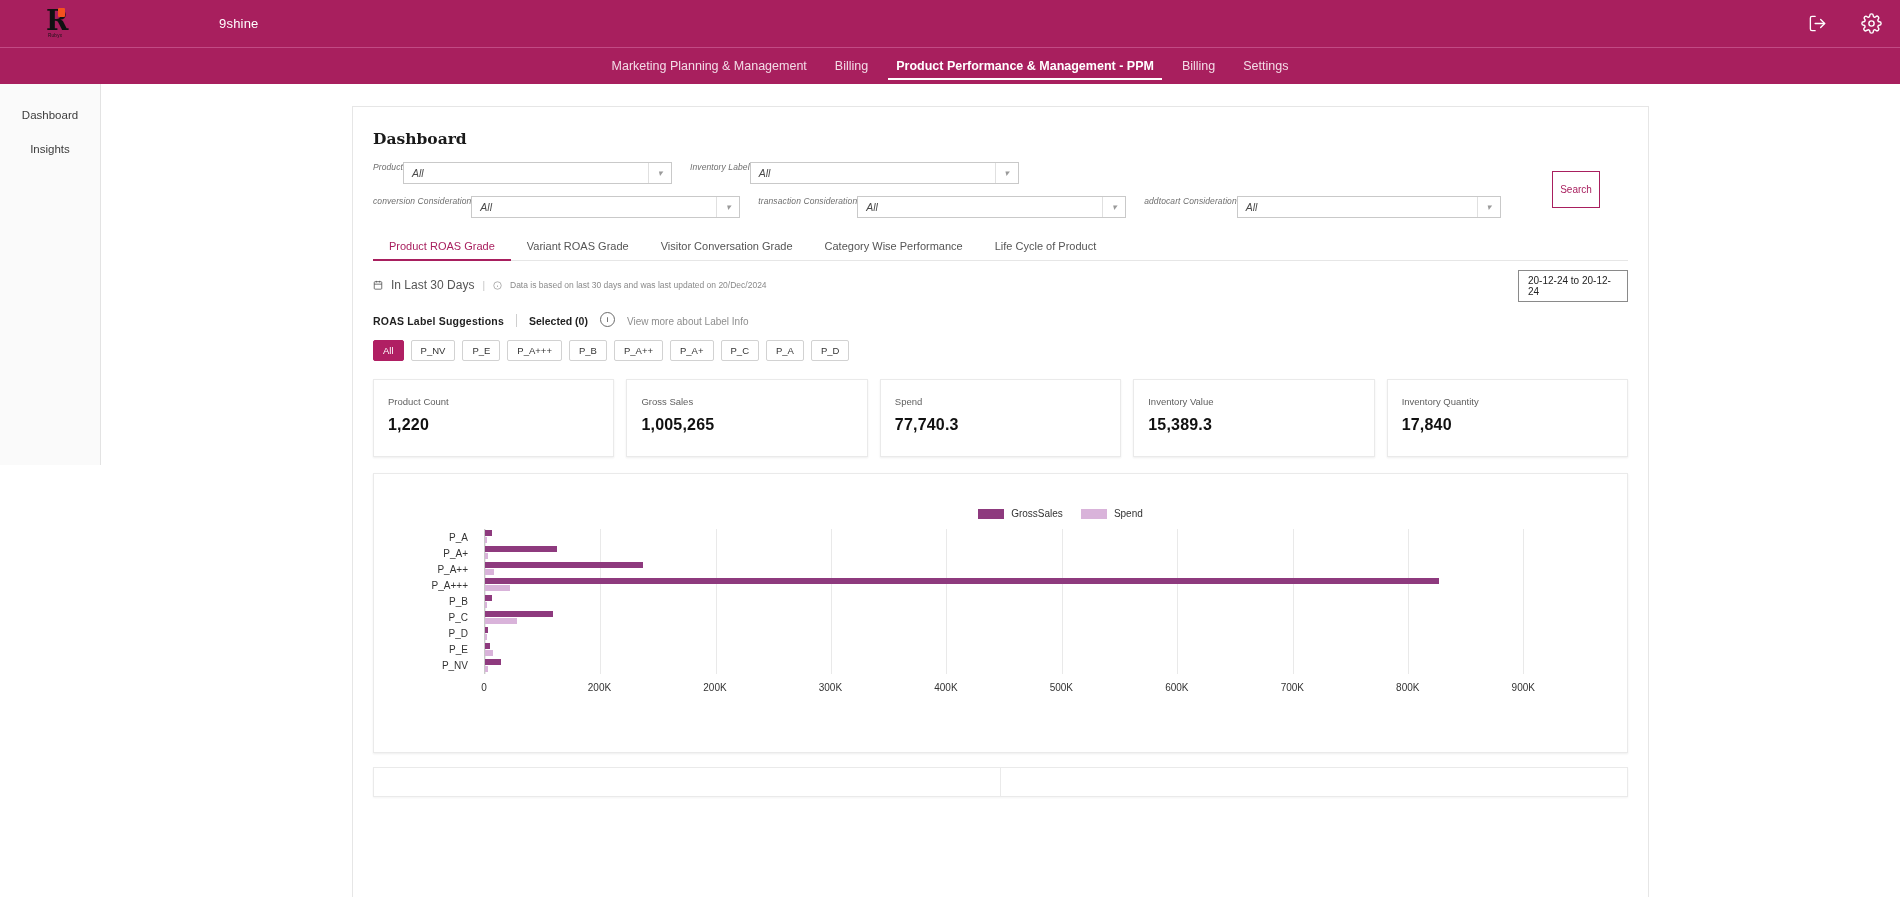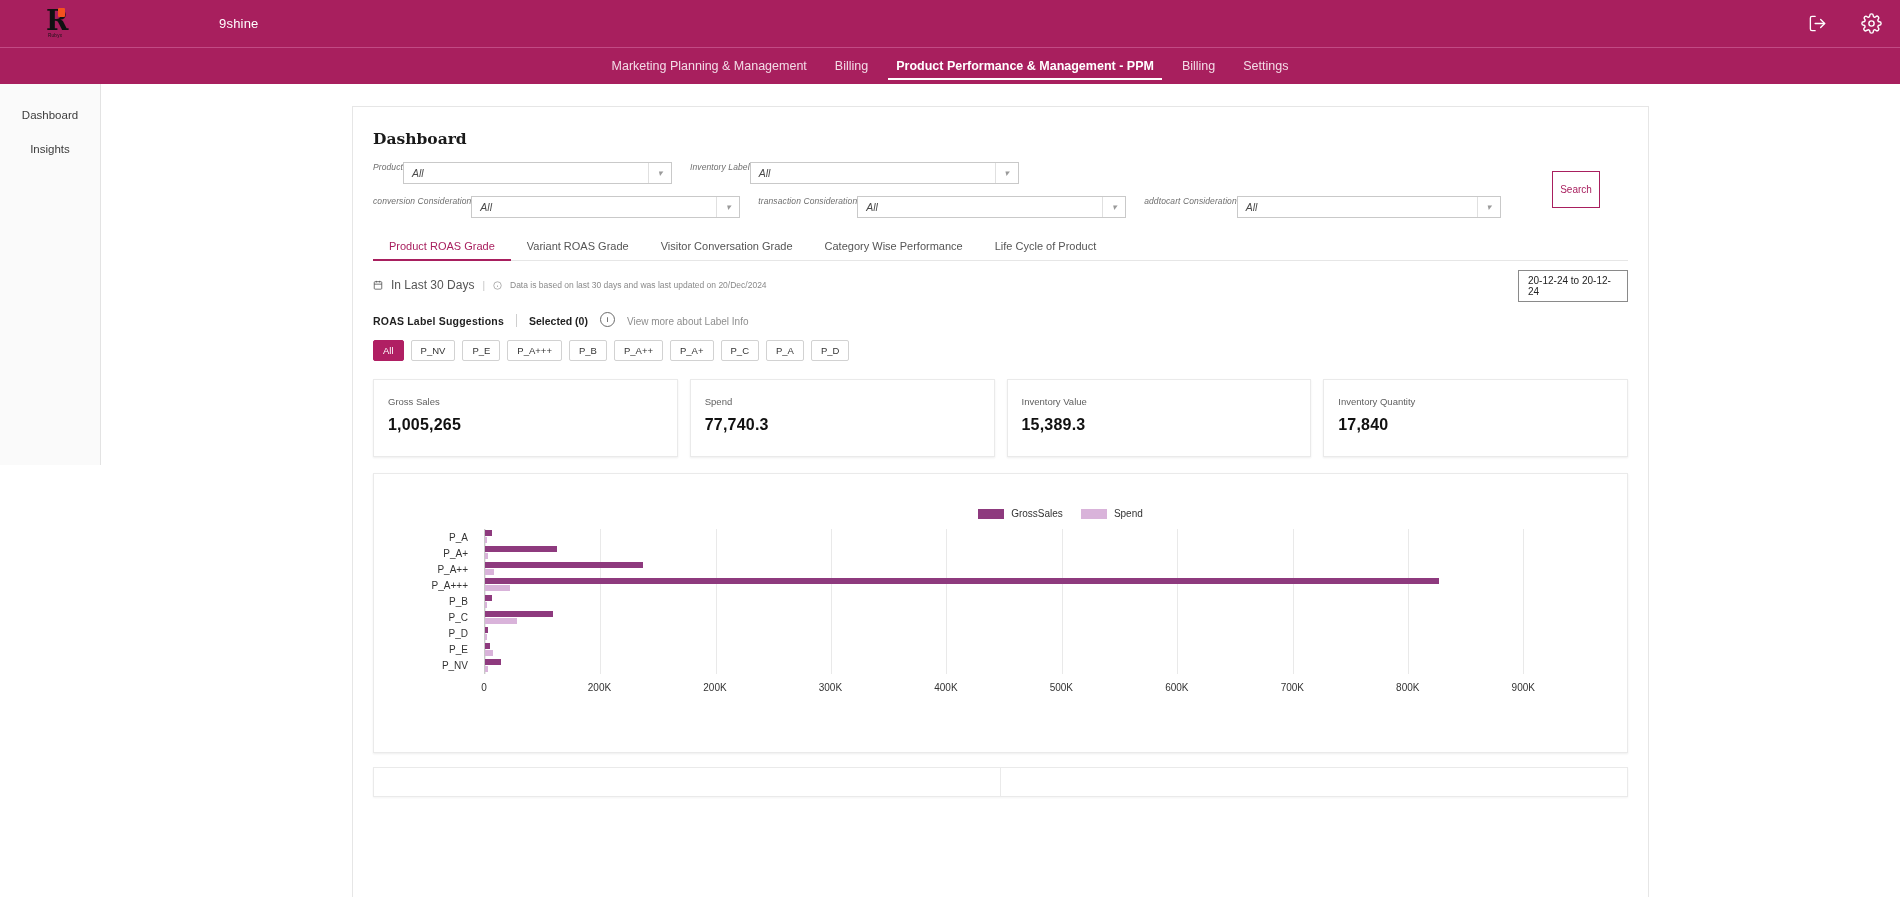--- a/index.html
+++ b/index.html
@@ -379,20 +379,24 @@
         <div class="chip"><span>P_A+++</span></div>
         <div class="chip"><span>P_B</span></div>
         <div class="chip"><span>P_A++</span></div>
         <div class="chip"><span>P_A+</span></div>
         <div class="chip"><span>P_C</span></div>
         <div class="chip"><span>P_A</span></div>
         <div class="chip"><span>P_D</span></div>
       </div>
 
       <div class="kpis">
+        <div class="kpi">
+          <div class="kpi-label">Product Count</div>
+          <div class="kpi-value">1,220</div>
+        </div>
         <div class="kpi">
           <div class="kpi-label">Gross Sales</div>
           <div class="kpi-value">1,005,265</div>
         </div>
         <div class="kpi">
           <div class="kpi-label">Spend</div>
           <div class="kpi-value">77,740.3</div>
         </div>
         <div class="kpi">
           <div class="kpi-label">Inventory Value</div>

